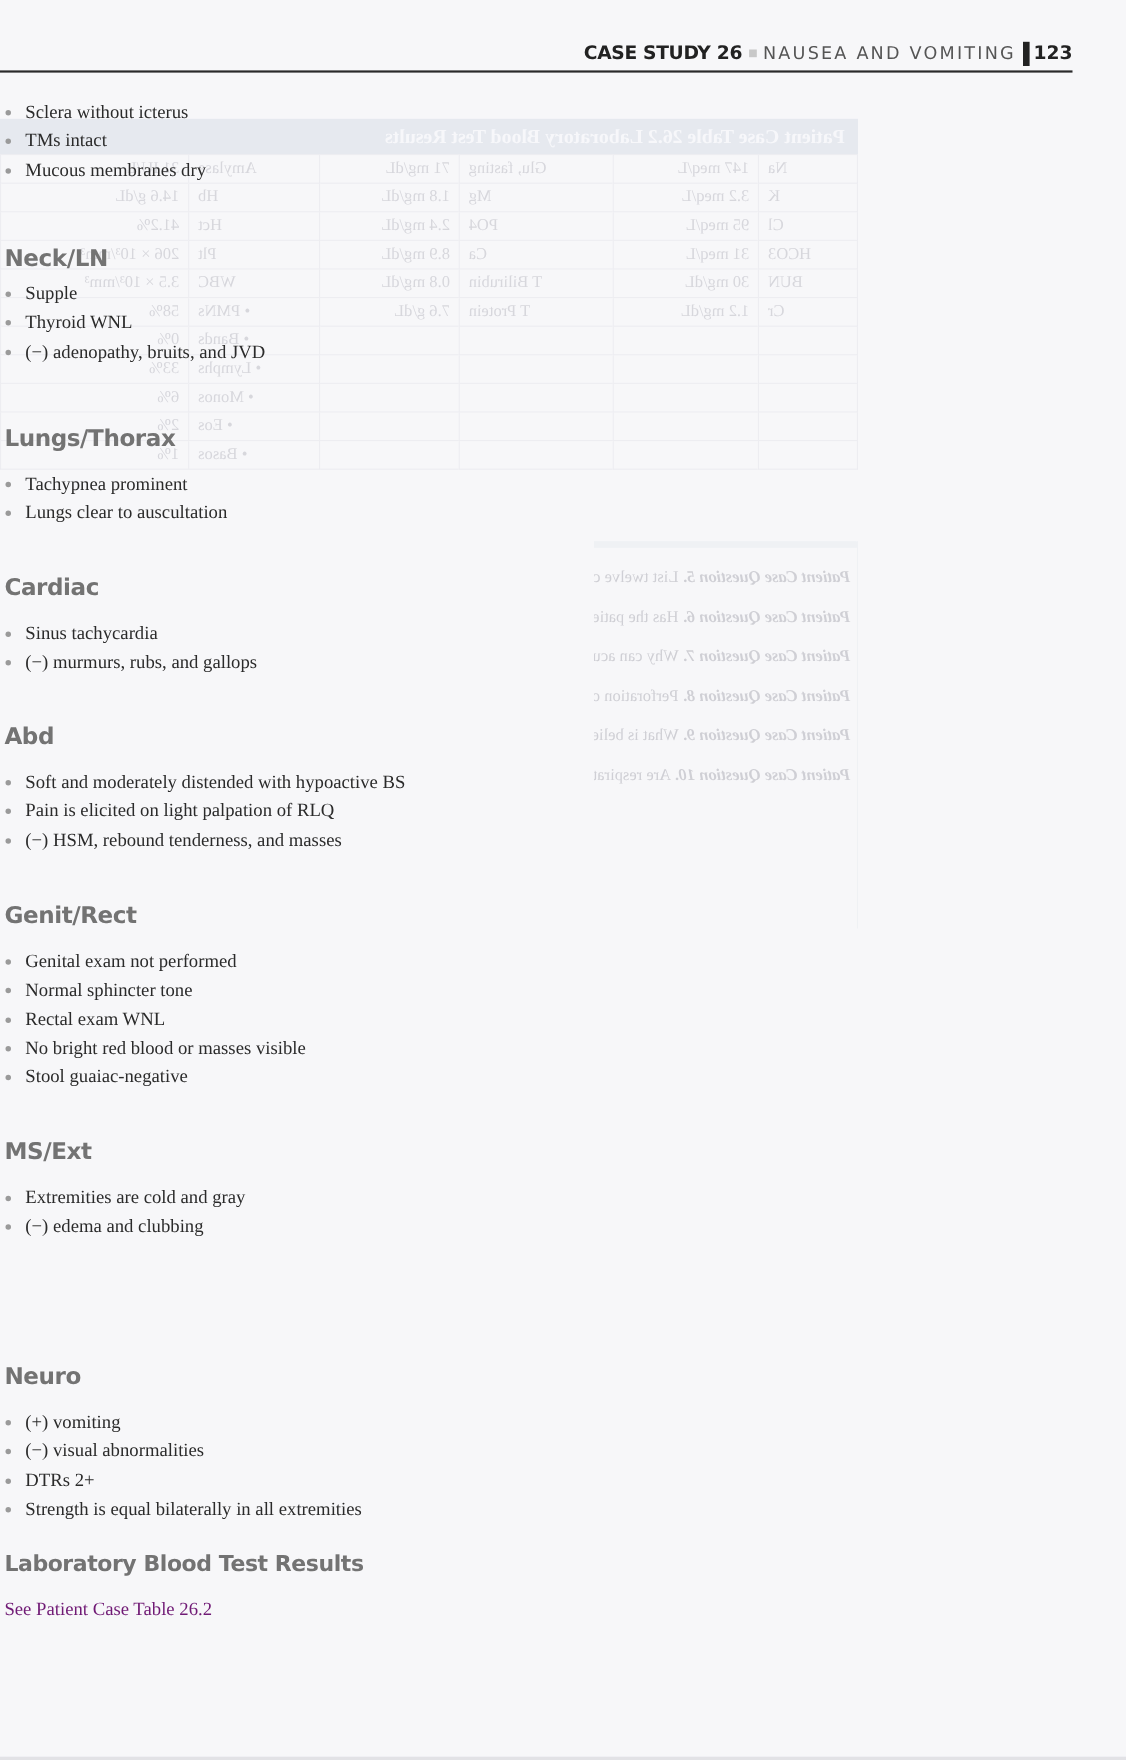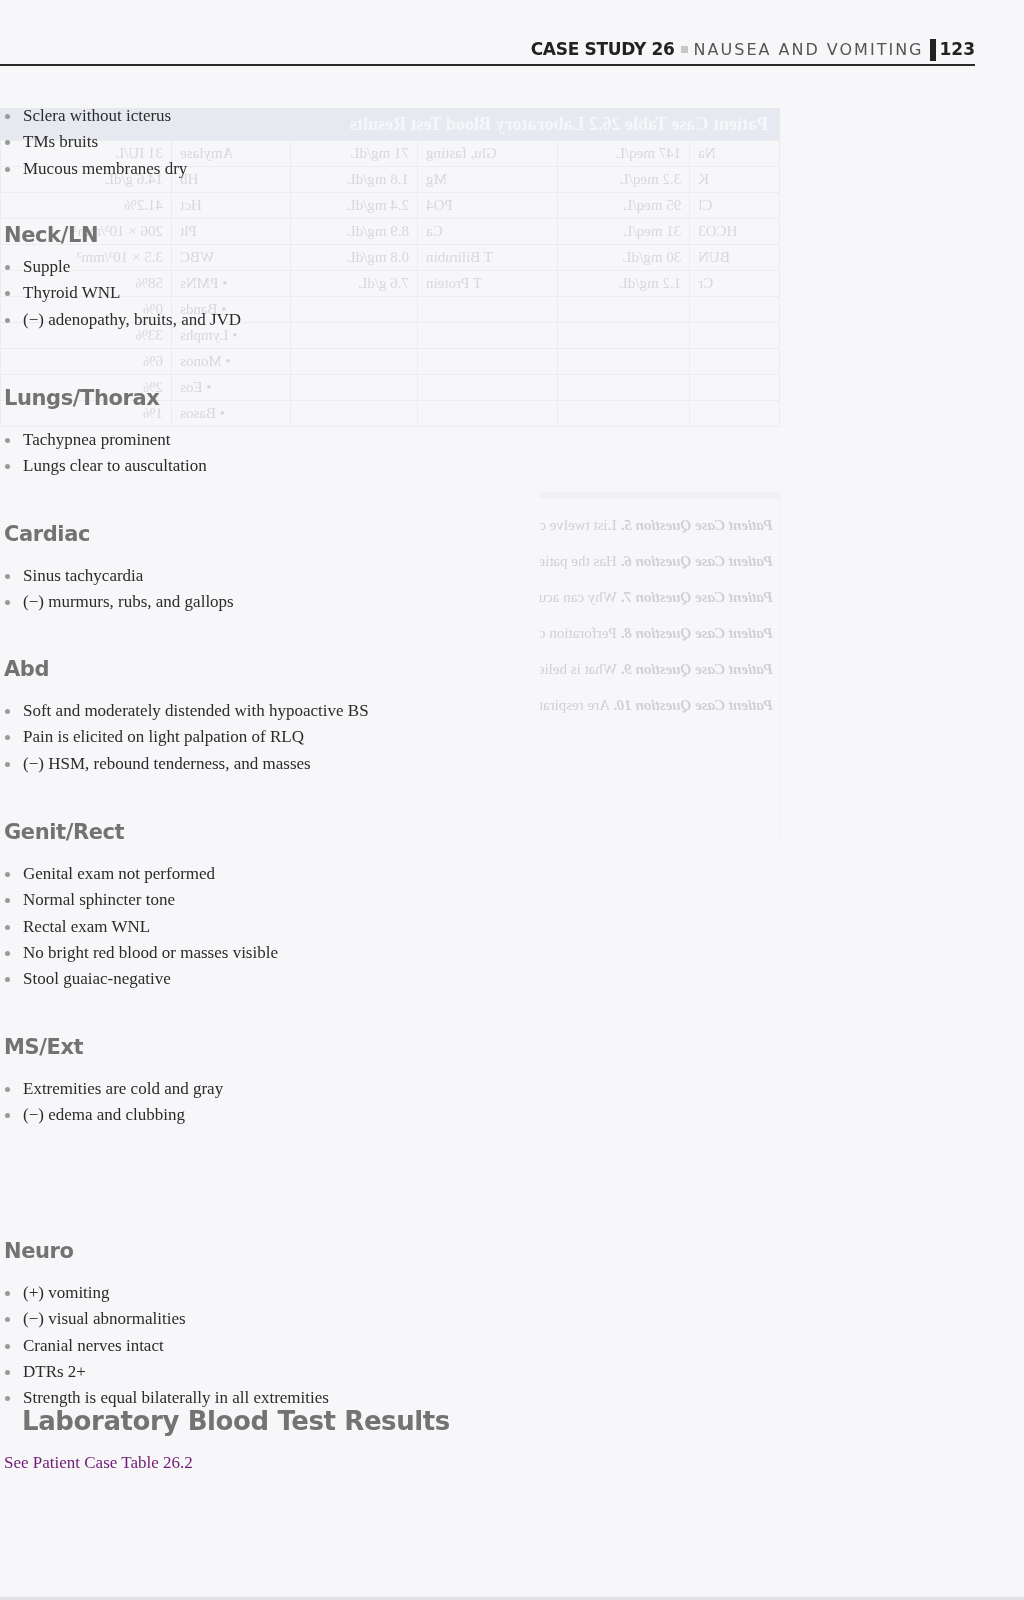--- a/index.html
+++ b/index.html
@@ -173,24 +173,24 @@
   </div>
 
 <div class="run-head">
   <div class="txt">
     <span class="cs">CASE STUDY 26</span><span class="sq"></span><span class="topic">NAUSEA AND VOMITING</span><span class="bar"></span><span class="pg">123</span>
   </div>
 </div>
 
 <div class="content">
 
-  <div class="section" style="top:103px;">
+  <div class="section" style="top:89px;">
     <ul class="items">
       <li>Sclera without icterus</li>
-      <li>TMs bruits</li>
+      <li>TMs intact</li>
       <li>Mucous membranes dry</li>
     </ul>
   </div>
 
   <div class="section" style="top:222px;">
     <h2 class="sec-title" style="margin-bottom:6px;">Neck/LN</h2>
     <ul class="items">
       <li>Supple</li>
       <li>Thyroid WNL</li>
       <li>(−) adenopathy, bruits, and JVD</li>
@@ -239,25 +239,24 @@
       <li>Extremities are cold and gray</li>
       <li>(−) edema and clubbing</li>
     </ul>
   </div>
 
   <div class="section" style="top:1238px;">
     <h2 class="sec-title" style="margin-bottom:16px;">Neuro</h2>
     <ul class="items">
       <li>(+) vomiting</li>
       <li>(−) visual abnormalities</li>
-      <li>Cranial nerves intact</li>
       <li>DTRs 2+</li>
       <li>Strength is equal bilaterally in all extremities</li>
     </ul>
   </div>
 
   <div class="section" style="top:1408px;">
-    <h2 class="sec-title" style="font-size:26px; margin-bottom:16px;margin-left:18px;">Laboratory Blood Test Results</h2>
+    <h2 class="sec-title" style="font-size:20px; margin-bottom:16px;">Laboratory Blood Test Results</h2>
     <p class="para">See Patient Case Table 26.2</p>
   </div>
 </div>
 
 <div class="bottom-edge"></div>
 
 </body></html>

